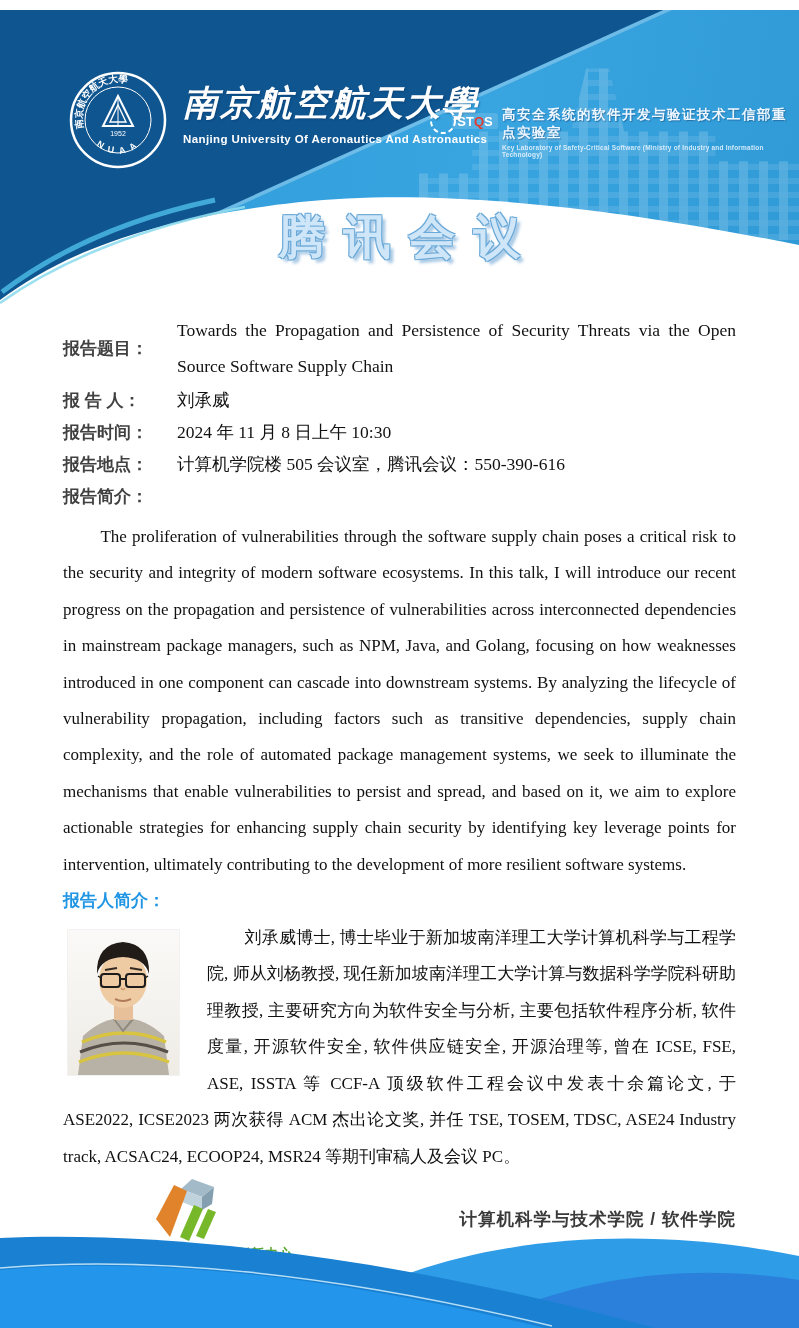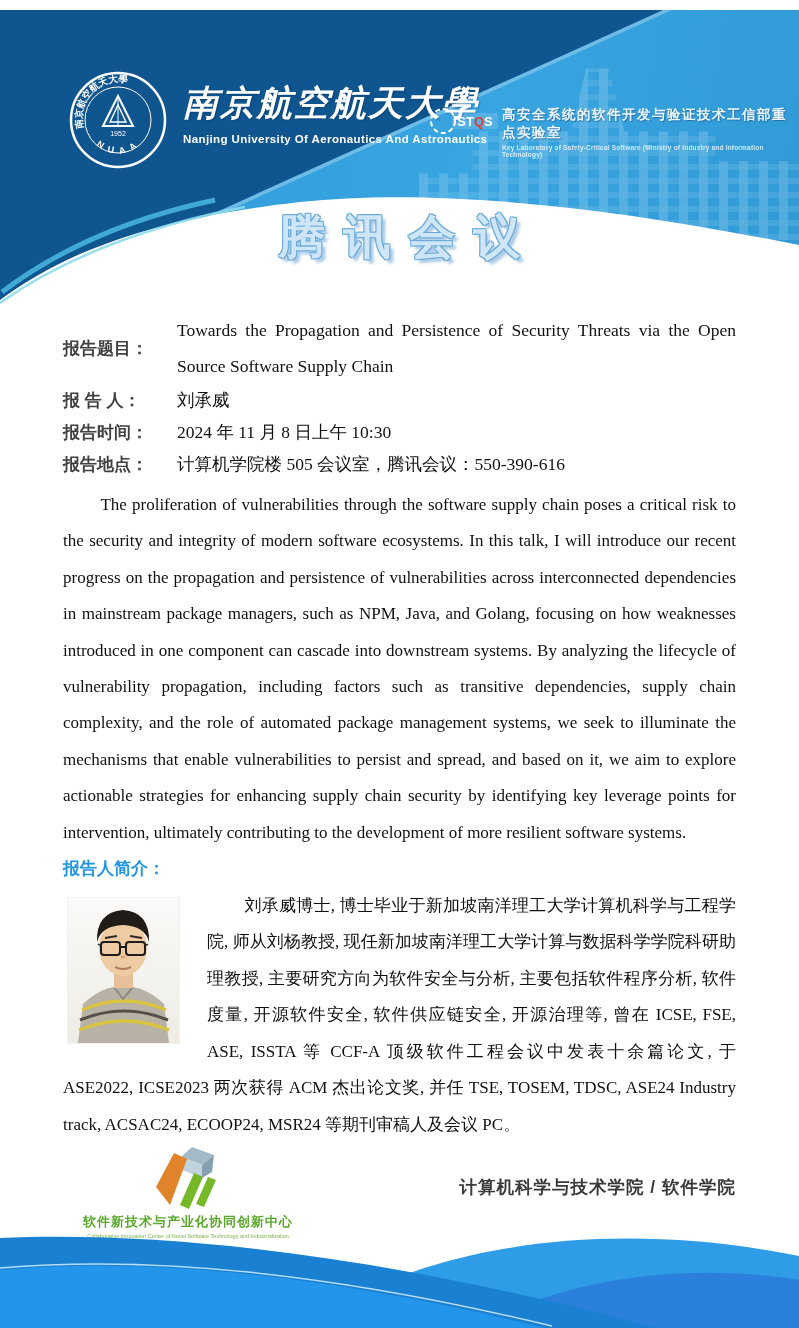--- a/index.html
+++ b/index.html
@@ -143,20 +143,24 @@
       <div class="field-value">刘承威</div>
     </div>
     <div class="field-row row-plain">
       <div class="field-label">报告时间：</div>
       <div class="field-value">2024 年 11 月 8 日上午 10:30</div>
     </div>
     <div class="field-row row-plain">
       <div class="field-label">报告地点：</div>
       <div class="field-value">计算机学院楼 505 会议室，腾讯会议：550-390-616</div>
     </div>
+    <div class="field-row row-plain">
+      <div class="field-label">报告简介：</div>
+      <div class="field-value"></div>
+    </div>
   </div>
 
   <p class="abstract">The proliferation of vulnerabilities through the software supply chain poses a critical risk to the security and integrity of modern software ecosystems. In this talk, I will introduce our recent progress on the propagation and persistence of vulnerabilities across interconnected dependencies in mainstream package managers, such as NPM, Java, and Golang, focusing on how weaknesses introduced in one component can cascade into downstream systems. By analyzing the lifecycle of vulnerability propagation, including factors such as transitive dependencies, supply chain complexity, and the role of automated package management systems, we seek to illuminate the mechanisms that enable vulnerabilities to persist and spread, and based on it, we aim to explore actionable strategies for enhancing supply chain security by identifying key leverage points for intervention, ultimately contributing to the development of more resilient software systems.</p>
 
   <div class="bio-label">报告人简介：</div>
   <div class="bio">
     <div class="photo">
       <svg viewBox="0 0 111 145" width="111" height="145">
         <rect x="0" y="0" width="111" height="145" fill="#f6f4f0"></rect>
         <rect x="0" y="0" width="111" height="145" fill="url(#bgGrad)" opacity=".5"></rect>

